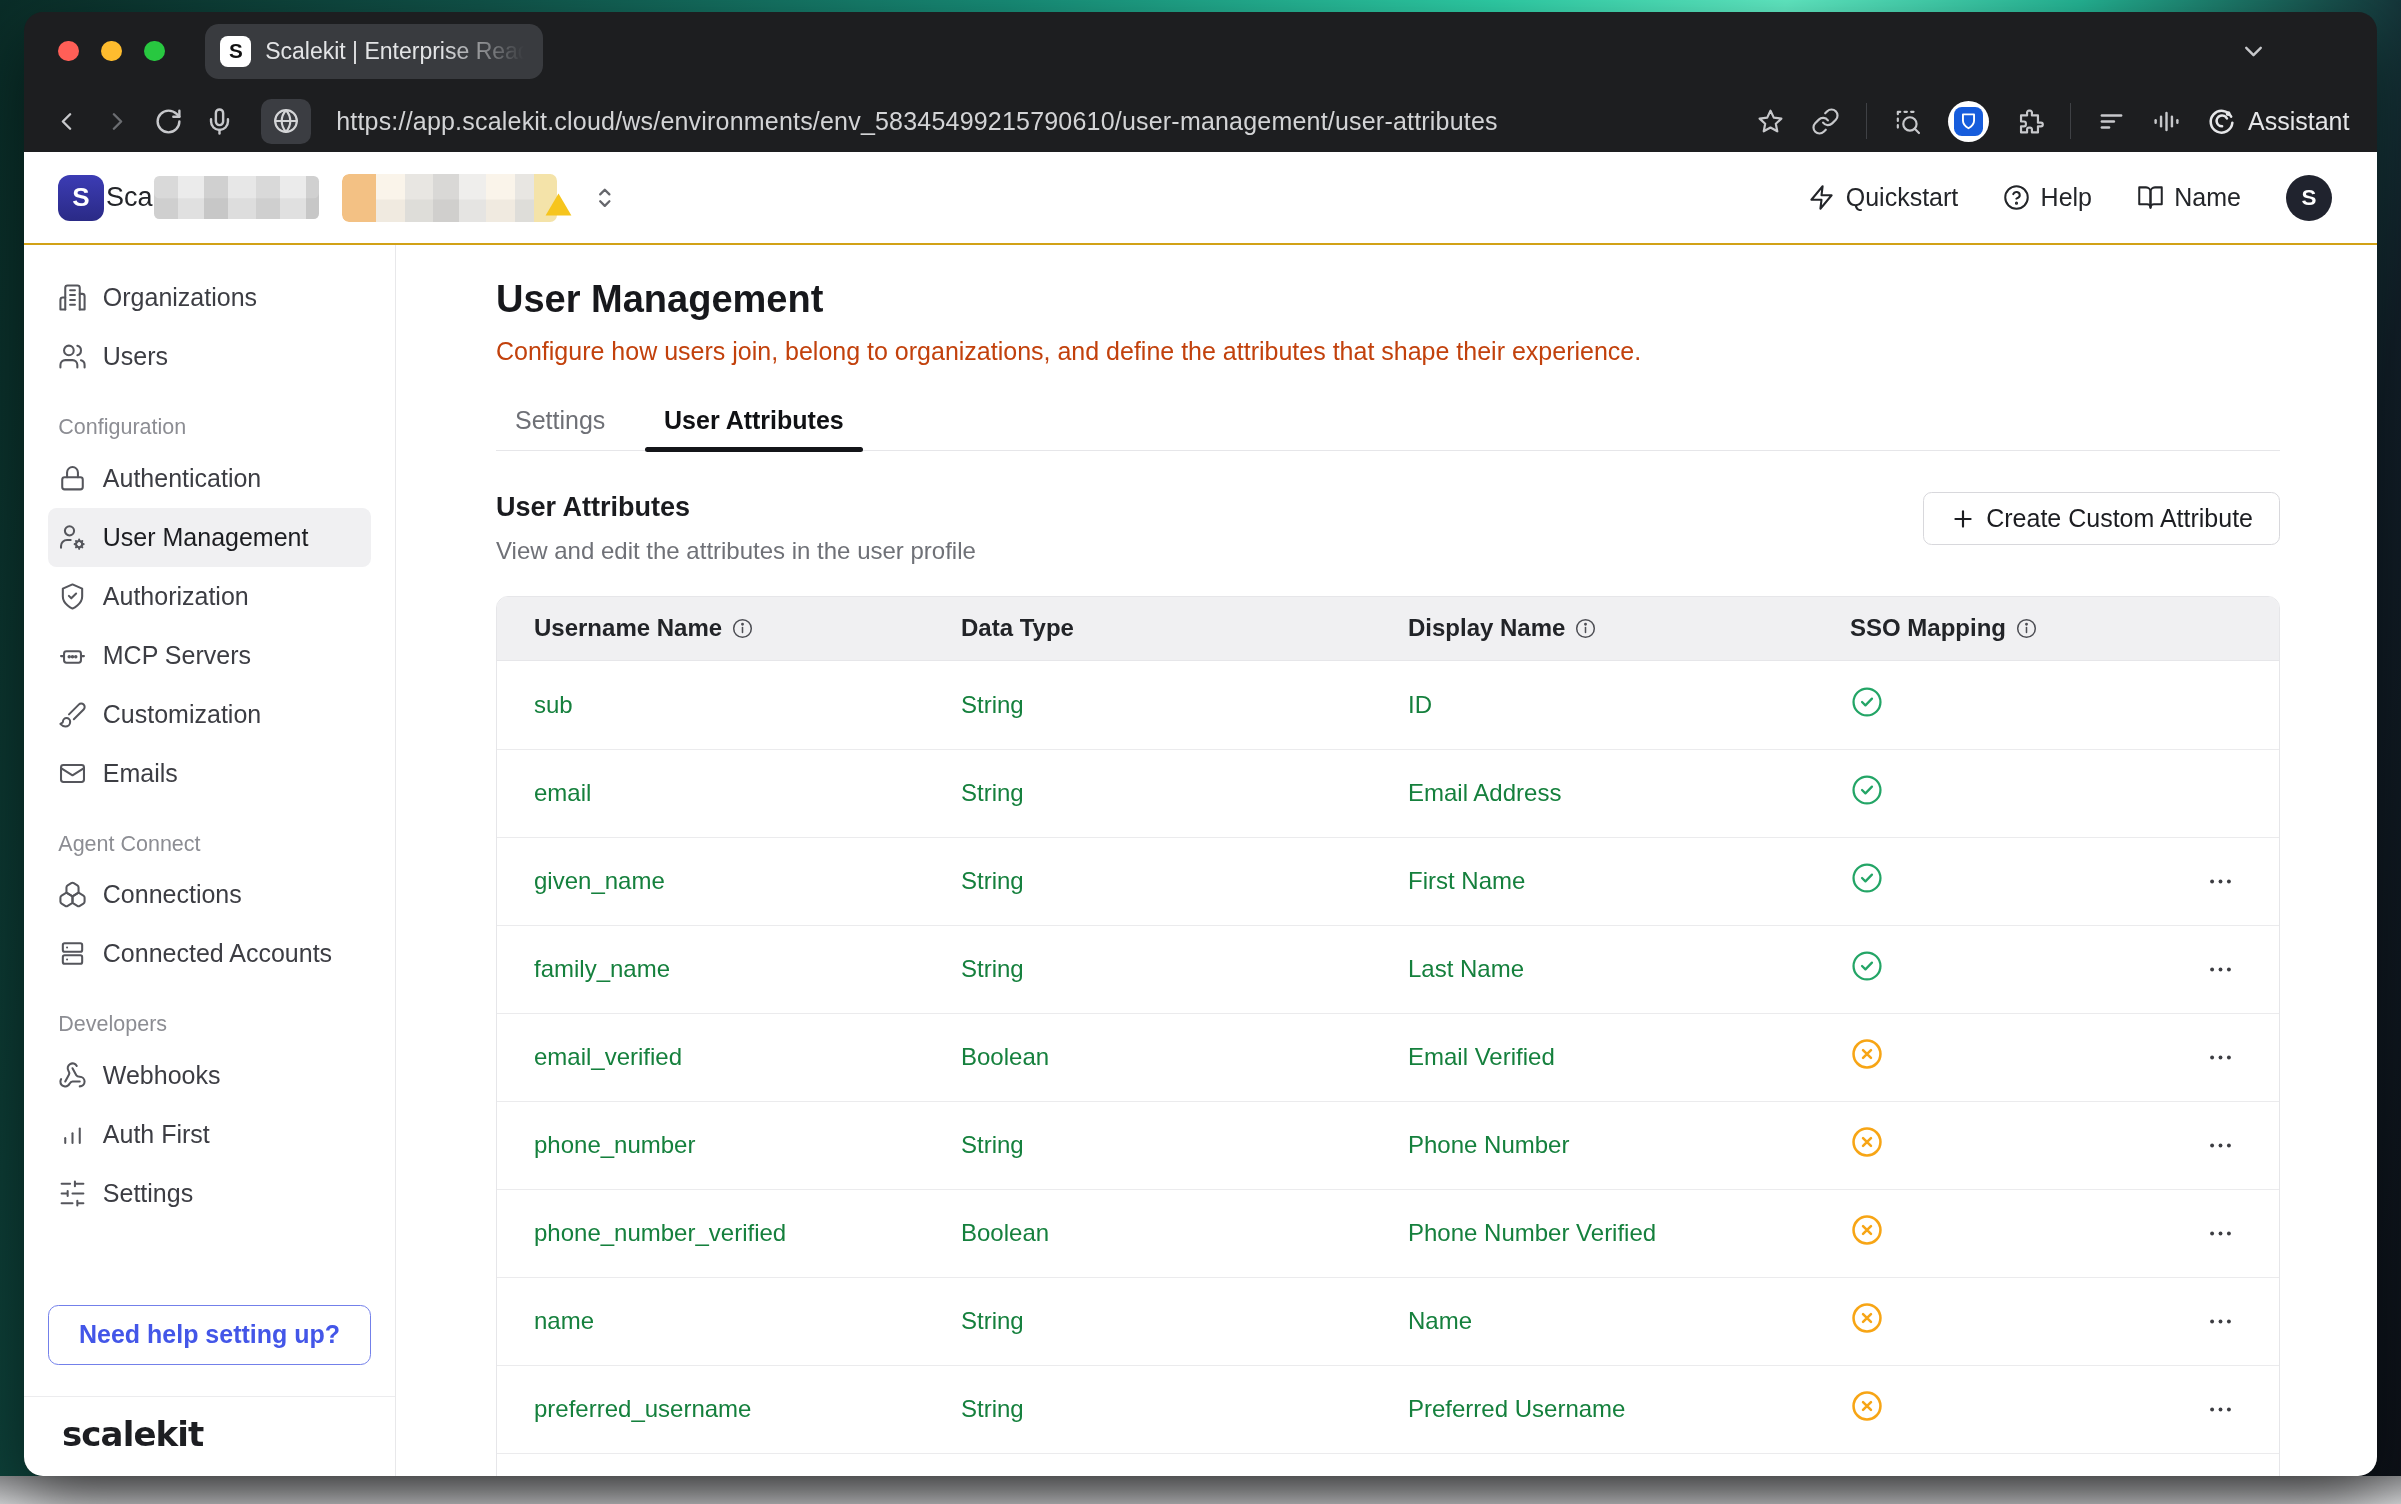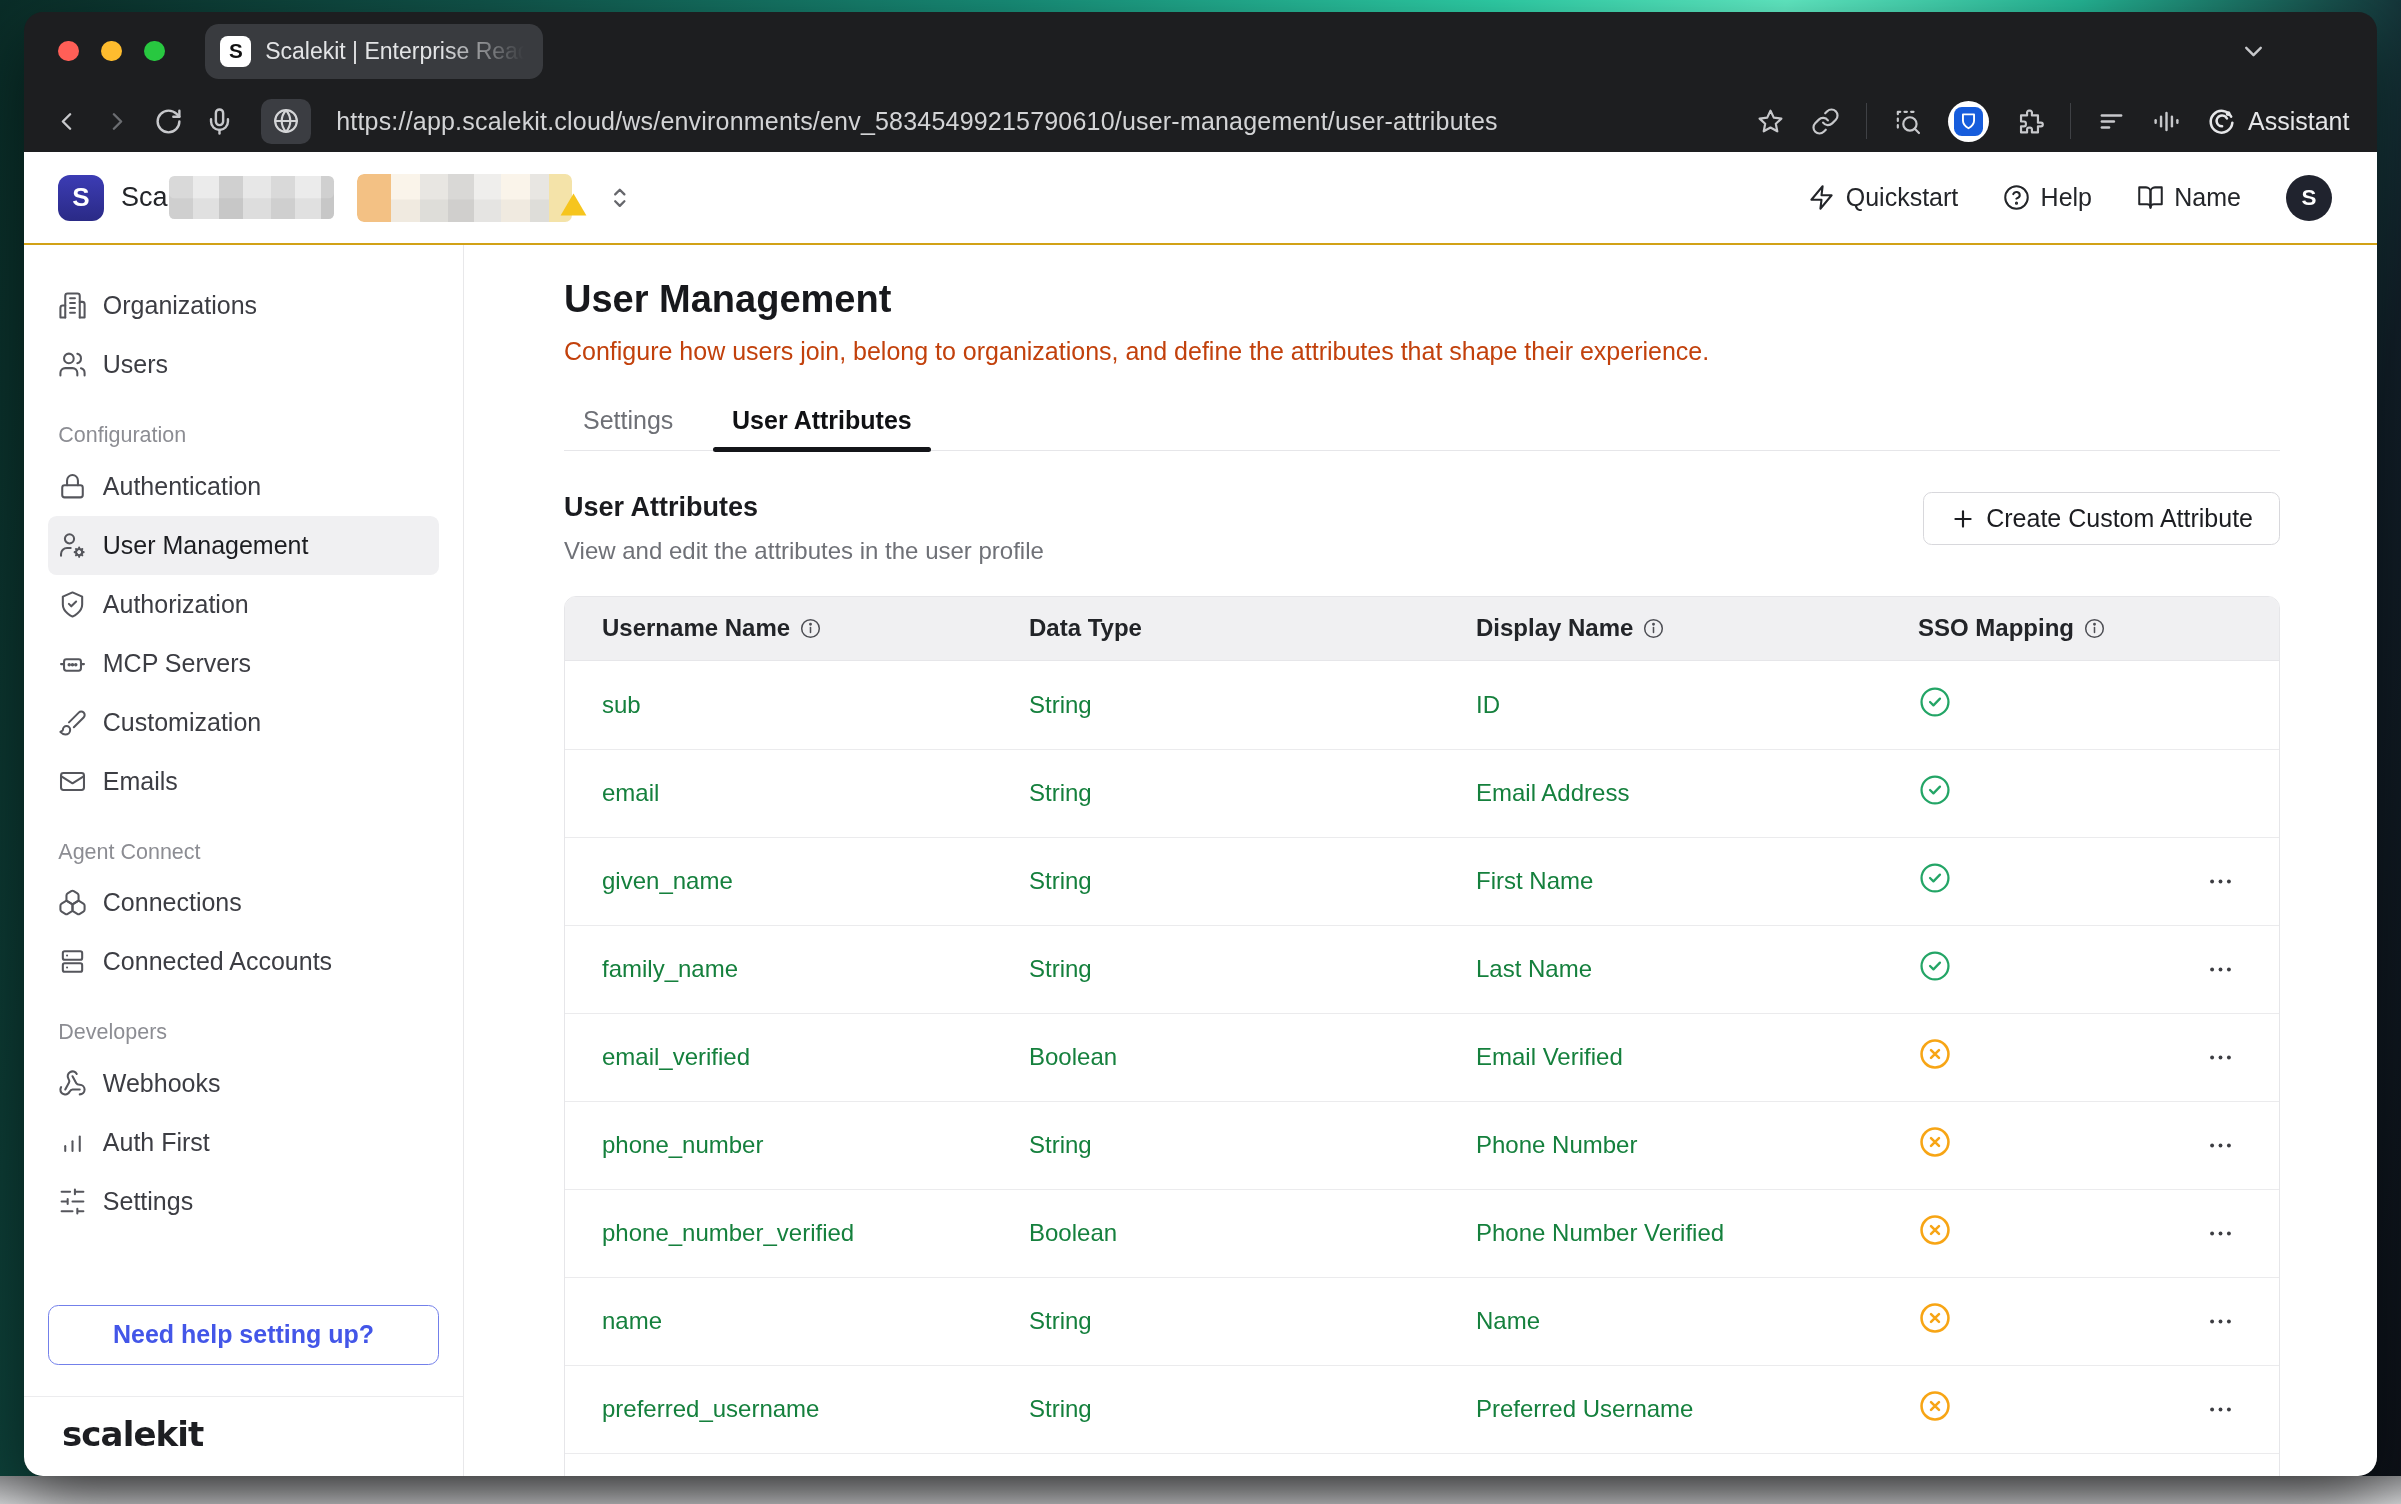--- a/index.html
+++ b/index.html
@@ -31,37 +31,37 @@
   .tb-div{width:0.9px;height:36px;background:#3f4145}
   .bw{width:41px;height:41px;border-radius:50%;background:#fff;display:flex;align-items:center;justify-content:center}
   .bw-in{width:29px;height:29px;border-radius:7.8px;background:#175ddc;display:flex;align-items:center;justify-content:center}
   .bw-in svg{width:19px;height:19px;color:#fff}
   .assistant{display:flex;align-items:center;gap:12px;color:#e6e7e9;font-size:25px}
   .assistant .tb-ico{color:#e6e7e9}
   
   .app{background:#fff;height:calc(1464px - 140px);display:flex;flex-direction:column}
   .app-header{height:93px;flex:0 0 auto;display:flex;align-items:center;padding:0 45px 0 34px;border-bottom:2.6px solid #d2a216}
   .logo-sq{width:46px;height:46px;border-radius:12px;background:linear-gradient(#3c3cb4,#2a2a86);color:#fff;display:flex;align-items:center;justify-content:center;font-size:26px;font-weight:600}
-  .ws-name{margin-left:17px;font-size:27px;color:#232529;font-weight:500}
+  .ws-name{margin-left:2px;font-size:27px;color:#232529;font-weight:500}
   .redact{height:43px;width:165px;border-radius:5.2px;margin-left:1.7px;
     background:repeating-linear-gradient(90deg,#d9d9d9 0 24px,#ebebeb 24px 50px,#d0d0d0 50px 74px,#e7e7e7 74px 102px);
     box-shadow:inset 0 -20.7px 0 rgba(0,0,0,.045)}
   .redact2{height:48px;width:215px;border-radius:6.9px;margin-left:22.4px;display:flex;overflow:hidden}
   .redact2 .cap{width:34px;background:#f3c184;border-radius:6.9px 0 0 6.9px}
   .redact2 .warm{flex:1;background:repeating-linear-gradient(90deg,#faf4ea 0 29px,#e8e6e2 29px 57px,#d9d8d6 57px 83px,#efeeec 83px 110px);box-shadow:inset 0 -22.4px 0 rgba(0,0,0,.04)}
   .redact2 .pale{width:22.4px;background:#f4e3a9}
   .warn-tri{width:31px;height:31px;margin-left:-13.8px;position:relative;top:6.9px;flex:0 0 auto}
   .switcher{width:27.6px;height:27.6px;color:#66676c;margin-left:17px}
   .hdr-right{margin-left:auto;display:flex;align-items:center;gap:45px}
   .hdr-item{display:flex;align-items:center;gap:10.3px;font-size:25px;color:#232529}
   .hdr-item svg{width:27px;height:27px;color:#232529}
   .avatar{width:46px;height:46px;border-radius:50%;background:#20232e;color:#fff;display:flex;align-items:center;justify-content:center;font-size:22.4px;font-weight:600}
   
   .app-body{flex:1;display:flex;min-height:0}
-  .sidebar{width:440px;flex:0 0 auto;border-right:0.9px solid #e8e8ea;display:flex;flex-direction:column;padding-top:31px}
+  .sidebar{width:372px;flex:0 0 auto;border-right:0.9px solid #e8e8ea;display:flex;flex-direction:column;padding-top:23px}
   .nav{flex:1;min-height:0;overflow:hidden}
   .nav-label{margin:29px 24px 8.6px;padding-left:10.3px;font-size:21.5px;color:#8c8d93}
   .nav-item{margin:0 24px;height:59px;padding:0 10.3px;border-radius:8.6px;display:flex;align-items:center;gap:15.5px;cursor:pointer}
   .nav-item .icon{width:29px;height:29px;color:#55565c;flex:0 0 auto}
   .nav-item .nav-text{font-size:25px;color:#3c3d43}
   .nav-item.active{background:#f0f0f2}
   .nav-item.active .nav-text{color:#1c1d21;font-weight:500}
   .help-btn{margin:0 24px 31px;height:60px;border-radius:10.3px;border:1.7px solid #7380ea;background:#fff;color:#4356e8;
     font-size:25px;font-weight:600;display:flex;align-items:center;justify-content:center;cursor:pointer;font-family:"Liberation Sans",sans-serif}
   .side-footer{border-top:0.9px solid #ececee;padding:17px 0 22.4px 38px}

